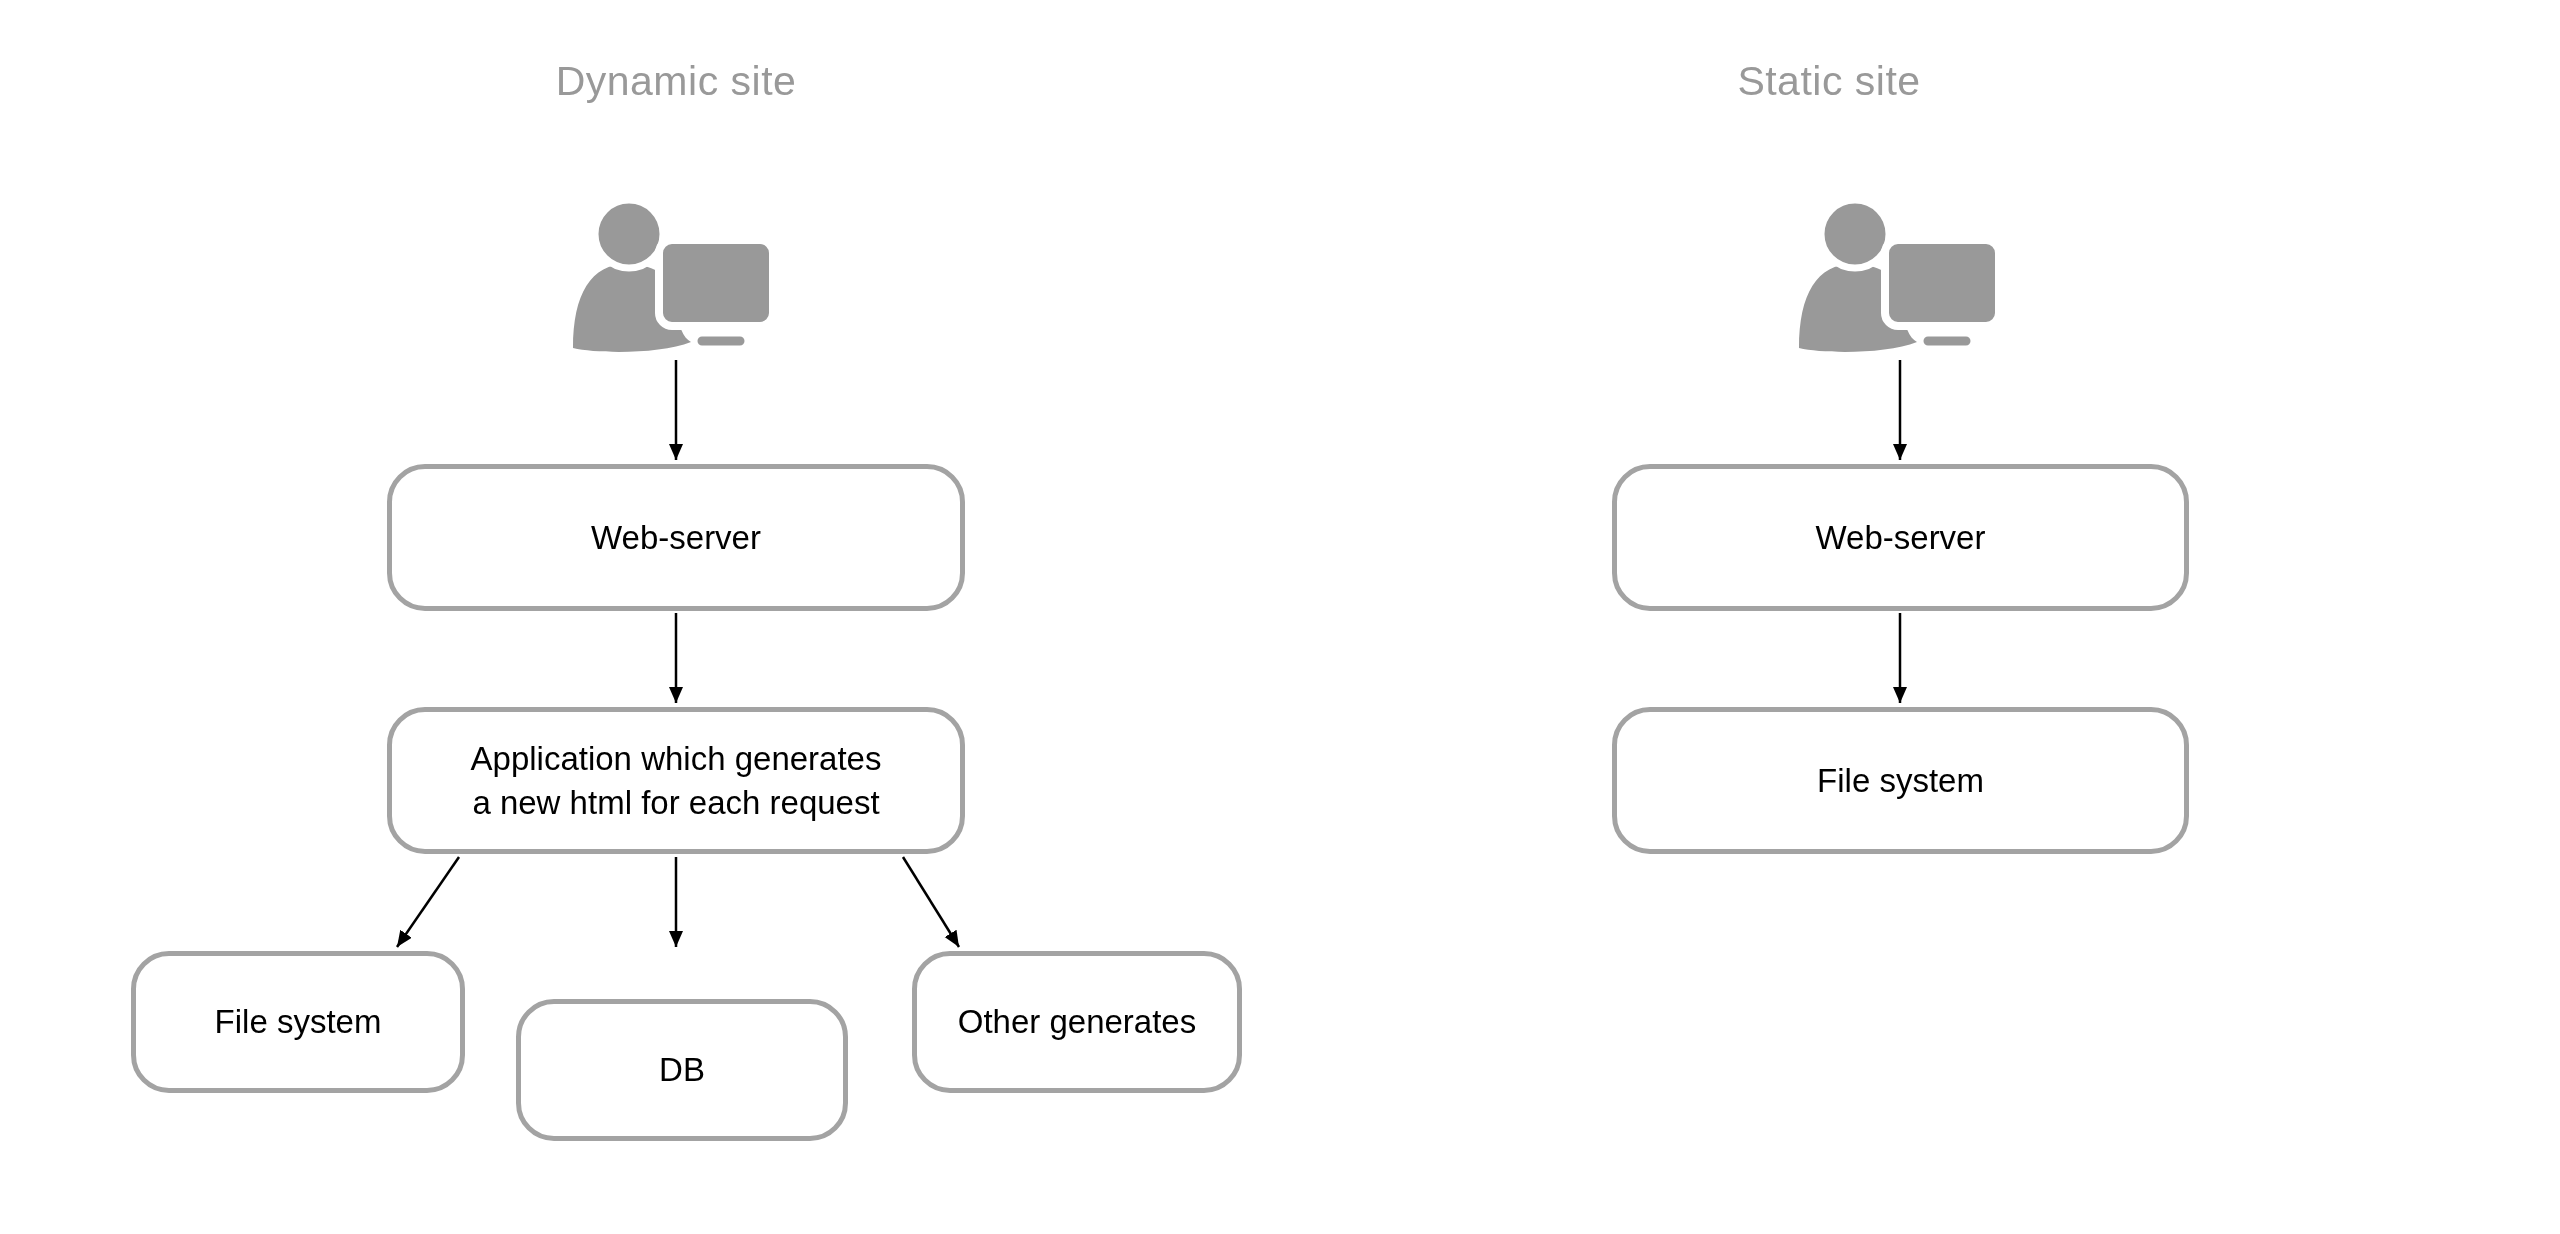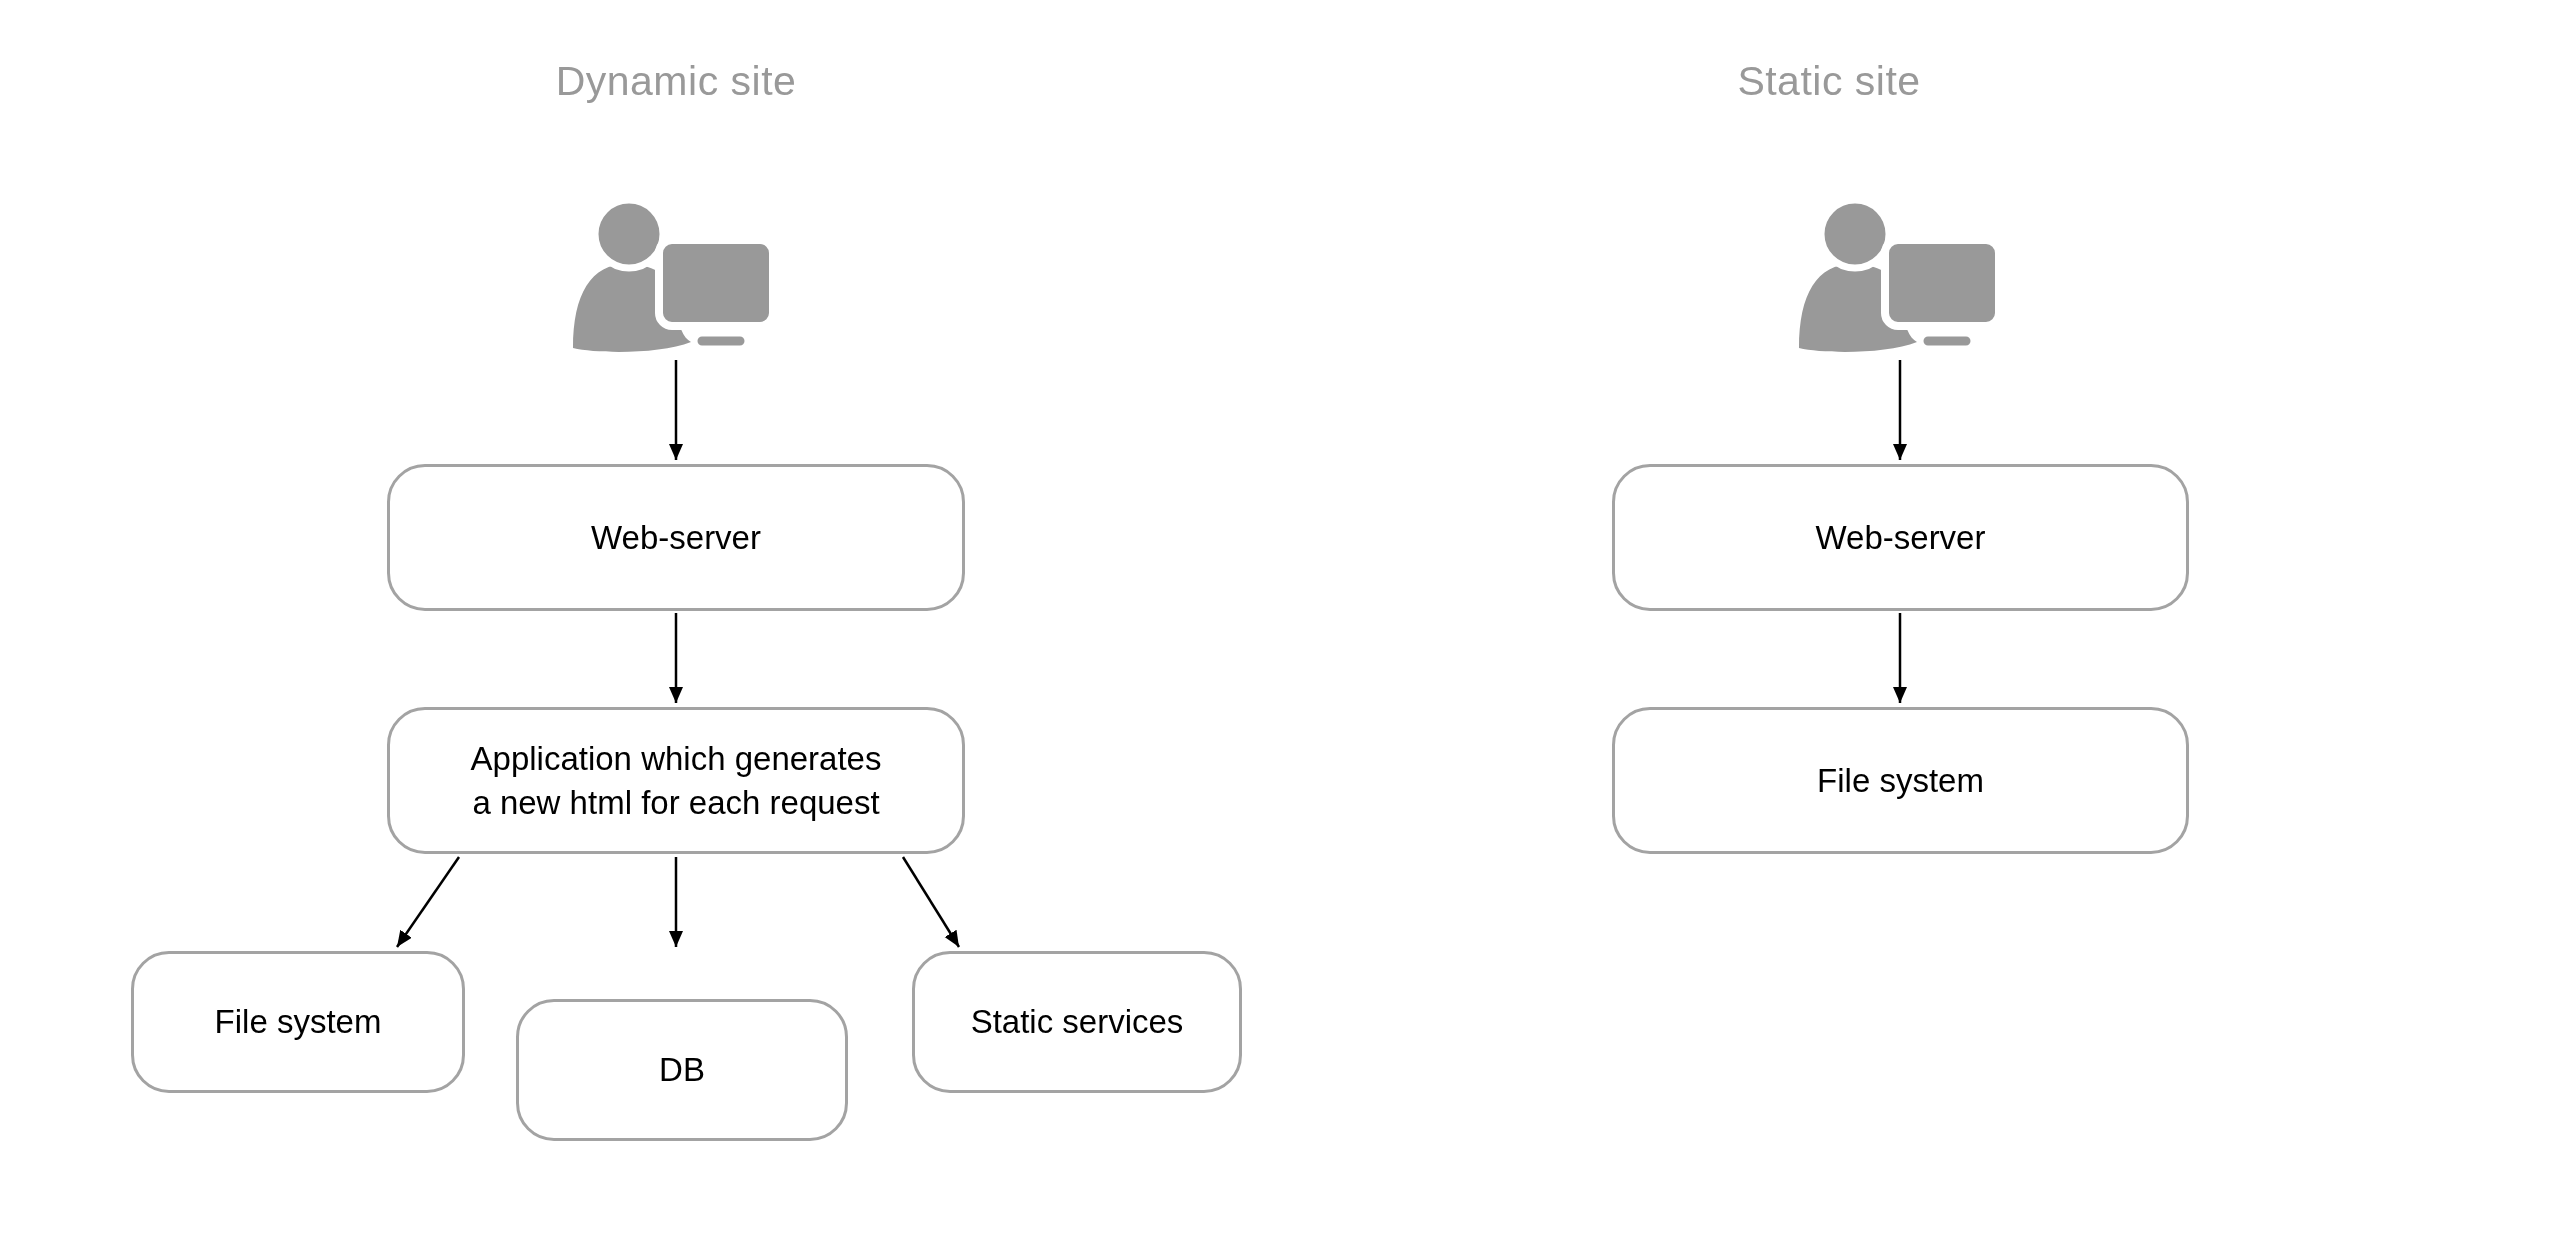--- a/index.html
+++ b/index.html
@@ -21,21 +21,21 @@
     text-align: center;
     font-size: 41px;
     font-weight: normal;
     color: #999999;
     letter-spacing: 0.5px;
   }
   .node {
     position: absolute;
     box-sizing: border-box;
     background: #ffffff;
-    border: 3px solid #a3a3a3;
+    border: 5px solid #a3a3a3;
     border-radius: 38px;
     display: flex;
     flex-direction: column;
     align-items: center;
     justify-content: center;
     text-align: center;
     font-size: 33px;
     color: #000000;
     line-height: 1.32;
   }
@@ -110,21 +110,21 @@
 
   <div class="node" id="dyn-fs">
     <span>File system</span>
   </div>
 
   <div class="node" id="dyn-db">
     <span>DB</span>
   </div>
 
   <div class="node" id="dyn-other">
-    <span>Static services</span>
+    <span>Other generates</span>
   </div>
 
   <div class="col-title" id="sta-title">Static site</div>
 
   <svg class="icon-user" id="sta-icon" viewBox="0 0 210 165" xmlns="http://www.w3.org/2000/svg">
     <path d="M4,158 C4,104 22,74 58,74 C90,74 104,90 107,114 C109,136 114,148 122,152 C92,164 30,164 4,158 Z" fill="#999999"></path>
     <circle cx="60" cy="44" r="34" fill="#999999" stroke="#ffffff" stroke-width="7"></circle>
     <rect x="90" y="50" width="114" height="86" rx="13" fill="#999999" stroke="#ffffff" stroke-width="8"></rect>
     <rect x="126" y="144" width="52" height="14" rx="7" fill="#999999" stroke="#ffffff" stroke-width="5"></rect>
   </svg>

